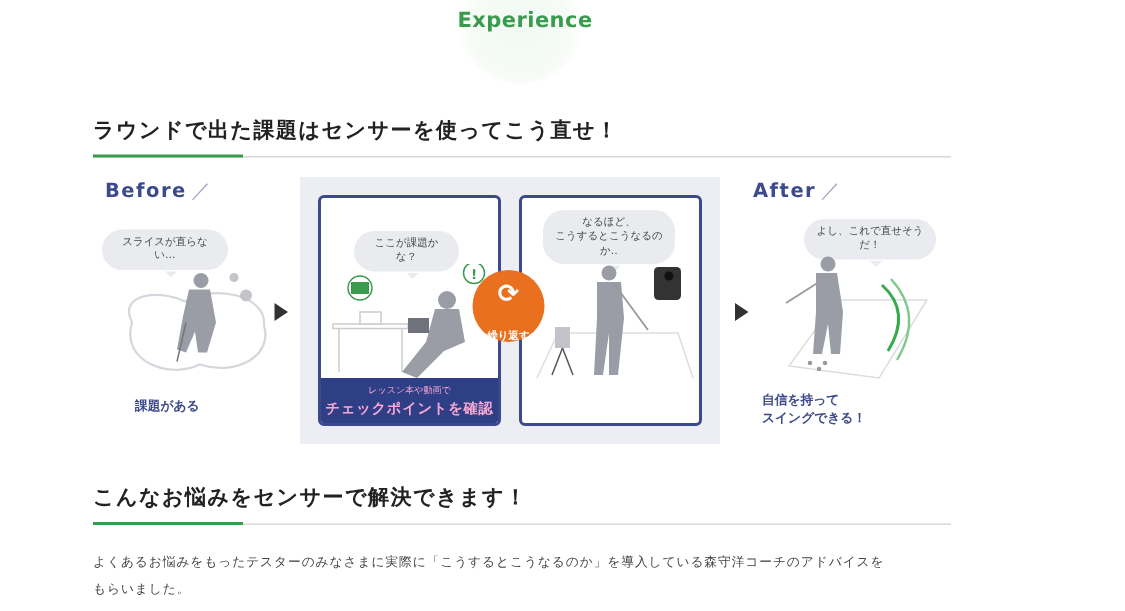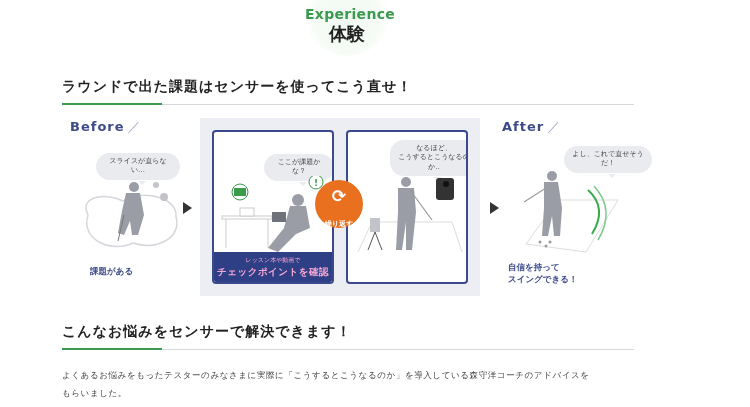--- a/index.html
+++ b/index.html
@@ -13,21 +13,21 @@
 
   .h2 { position: absolute; left: 62px; width: 572px; font-size: 14px; font-weight: bold; color: #222; letter-spacing: 1px; }
   .h2 .rule { position: absolute; left: 0; right: 0; bottom: -9px; height: 1px; background: #d8d8d8; }
   .h2 .accent { position: absolute; left: 0; width: 100px; bottom: -9px; height: 2px; background: #3a9a4e; }
   #h-round { top: 78px; }
   #h-solve { top: 323px; }
 
   .stage-label { position: absolute; font-size: 13px; font-weight: bold; color: #3c4a8a; letter-spacing: 1px; }
   .stage-label .slash { color: #9aa2c4; font-weight: normal; margin-left: 3px; }
 
-  .bubble { position: absolute; background: #e9ebef; border-radius: 14px; font-size: 7px; color: #444; text-align: center; padding: 4px 8px; line-height: 1.35; margin-left: 28px; }
+  .bubble { position: absolute; background: #e9ebef; border-radius: 14px; font-size: 7px; color: #444; text-align: center; padding: 4px 8px; line-height: 1.35; }
   .bubble::after { content: ""; position: absolute; bottom: -5px; left: 50%; border: 4px solid transparent; border-top-color: #e9ebef; border-bottom: 0; }
 
   .caption { position: absolute; font-size: 8.5px; font-weight: bold; color: #3c4a8a; line-height: 1.4; }
 
   .arrow-right { position: absolute; width: 0; height: 0; border-top: 6px solid transparent; border-bottom: 6px solid transparent; border-left: 9px solid #333; }
 
   .panel { position: absolute; left: 200px; top: 118px; width: 280px; height: 178px; background: #eceef3; }
   .card { position: absolute; top: 12px; width: 122px; height: 154px; background: #fff; border: 2px solid #3b4a8c; border-radius: 4px; overflow: hidden; }
   .card .band { position: absolute; left: 0; right: 0; bottom: 0; height: 30px; background: #2f3f85; color: #f9a8d4; text-align: center; }
   .band .small { font-size: 6px; margin-top: 4px; display: block; }
@@ -36,21 +36,20 @@
   .repeat { position: absolute; left: 115px; top: 62px; width: 48px; height: 48px; border-radius: 50%; background: #e8701f; color: #fff; text-align: center; z-index: 3; }
   .repeat .ico { display: block; font-size: 17px; line-height: 1; margin-top: 8px; font-weight: bold; }
   .repeat .lbl { display: block; font-size: 7px; font-weight: bold; margin-top: 14px; }
   .para { position: absolute; left: 62px; top: 367px; width: 600px; font-size: 8.5px; color: #444; line-height: 2.1; letter-spacing: 0.6px; }
 </style>
 </head>
 <body>
 
 <div class="exp-badge">
   <div class="exp-en">Experience</div>
-  <div class="exp-jp">体験</div>
 </div>
 
 <div class="h2" id="h-round">
   <span>ラウンドで出た課題はセンサーを使ってこう直せ！</span>
   <div class="rule"></div>
   <div class="accent"></div>
 </div>
 
 <div class="stage-label" style="left:70px; top:118px;">
   <span>Before</span><span class="slash">／</span>

